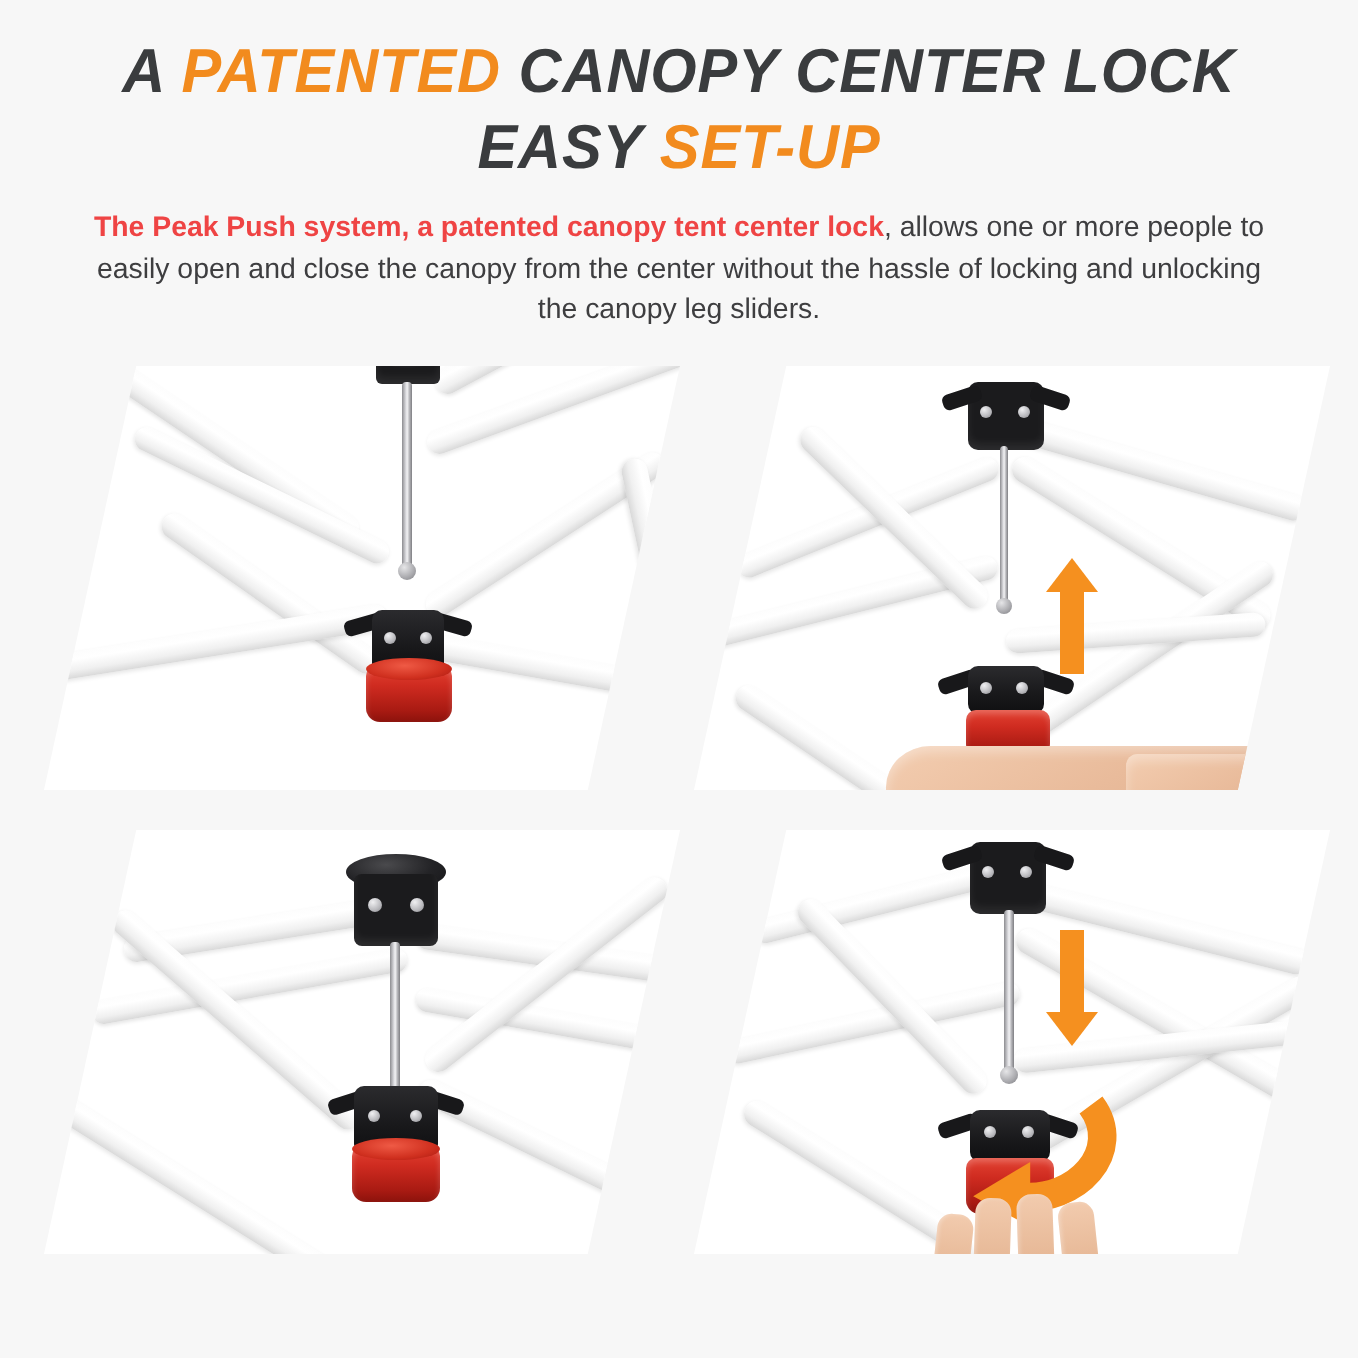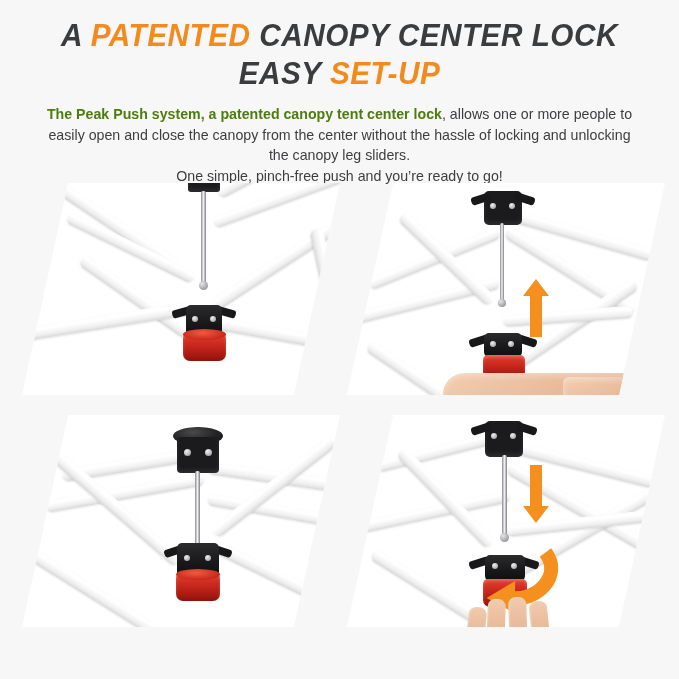--- a/index.html
+++ b/index.html
@@ -26,21 +26,21 @@
   .headline-2{margin-top:2px;}
 
   .body-copy{
     margin:12px auto 0 auto;
     width:600px;
     font-size:14.2px;
     line-height:20.5px;
     color:#3e3e40;
     text-align:center;
   }
-  .body-copy b{font-weight:bold;color:#4d7c0f;}
+  .body-copy b{font-weight:bold;color:#ef4444;}
 
   
   .grid{
     position:absolute;
     left:0;top:183px;
     width:679px;height:478px;
   }
   .panel{
     position:absolute;
     overflow:hidden;
@@ -147,21 +147,20 @@
 <body>
 
 <div class="page">
 
   <div class="header">
     <div class="headline"><span>A </span><span class="hl-accent">PATENTED</span><span> CANOPY CENTER LOCK</span></div>
     <div class="headline headline-2"><span>EASY </span><span class="hl-accent">SET-UP</span></div>
 
     <div class="body-copy">
       <b>The Peak Push system, a patented canopy tent center lock</b><span>, allows one or more people to easily open and close the canopy from the center without the hassle of locking and unlocking the canopy leg sliders.</span><br>
-      <span>One simple, pinch-free push and you’re ready to go!</span>
     </div>
   </div>
 
   <div class="grid">
 
     <div class="panel p1">
       <div class="scene">
 
         <div class="bar" style="left:32px;  top:-6px;  width:150px;height:13px;transform:rotate(34deg);"></div>
         <div class="bar" style="left:46px;  top:28px;  width:140px;height:12px;transform:rotate(26deg);"></div>

